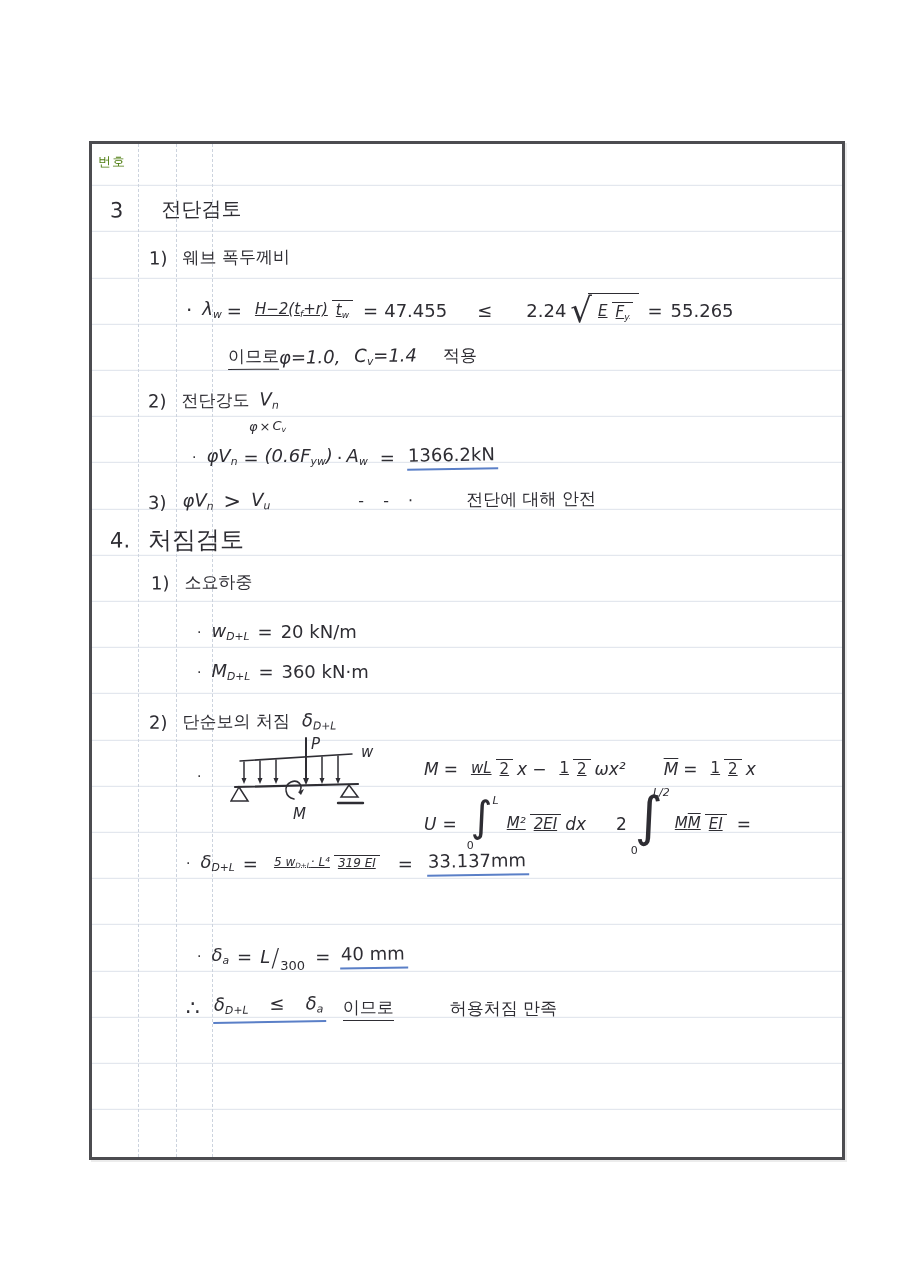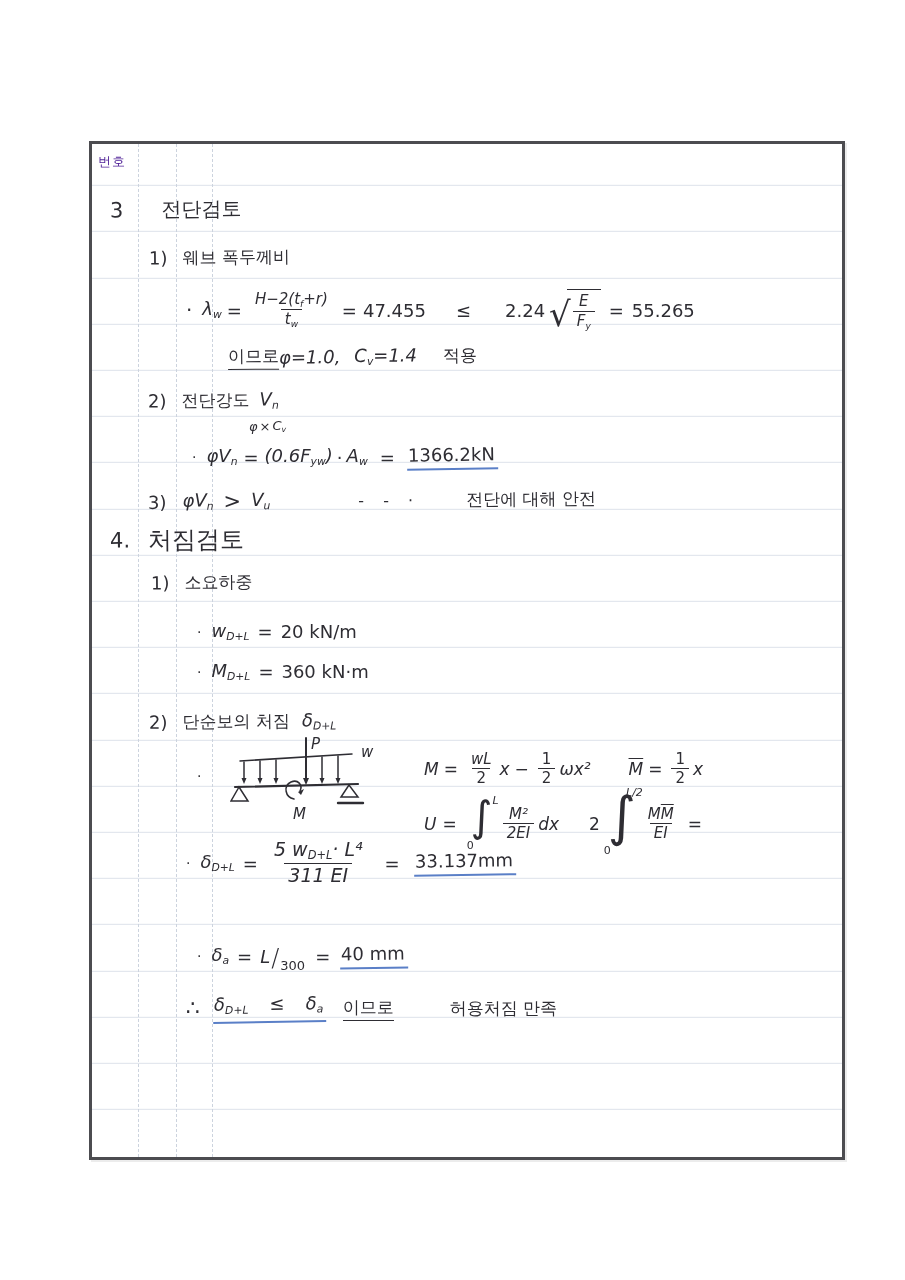--- a/index.html
+++ b/index.html
@@ -11,34 +11,34 @@
   
   .page{
     position:absolute;left:89px;top:141px;width:756px;height:1019px;
     box-sizing:border-box;border:3px solid #4c4c50;background:#fff;
     background-image:repeating-linear-gradient(to bottom,
       transparent 0px, transparent 45.2px, #dde2ea 45.2px, #dde2ea 46.2px);
     background-position:0 -4.2px;
     box-shadow:2px 2px 0 #ececec;
   }
   .vline{position:absolute;top:0;bottom:0;width:0;border-left:1px dashed #ccd3de;}
-  .header-label{position:absolute;left:98px;top:153px;font-size:13px;color:#4c1d95;letter-spacing:1px;}
+  .header-label{position:absolute;left:98px;top:153px;font-size:13px;color:#4d7c0f;letter-spacing:1px;}
 
   
   .line{position:absolute;display:flex;align-items:center;white-space:nowrap;color:#2e2d33;}
   .hw{font-size:18px;}
   .k{font-size:17px;}
   .big{font-size:21px;}
   .tilt{transform:rotate(-0.5deg);}
   sub.s{font-size:0.6em;vertical-align:-0.3em;letter-spacing:0;}
   .it{font-style:italic;}
   .bullet{font-size:20px;margin-right:10px;}
 
   
-  .frac{display:inline-flex;flex-direction:column;align-items:center;line-height:1.15;vertical-align:middle;margin:0 4px;text-align:center;}
+  .frac{display:inline-flex;align-items:center;line-height:1.15;vertical-align:middle;margin:0 4px;text-align:center;text-decoration:underline;}
   .frac .fn{padding:0 4px;}
   .frac .fd{border-top:1.7px solid #2e2d33;padding:1px 4px 0 4px;}
   .fsm{font-size:15px;}
 
   
   .sqrt{display:inline-flex;align-items:stretch;margin-left:4px;}
   .sqrt .rad{font-size:34px;line-height:1;align-self:flex-end;margin-right:-4px;font-style:normal;}
   .sqrt .bdy{border-top:1.9px solid #2e2d33;padding:3px 6px 0 6px;display:inline-flex;align-items:center;}
 
   
@@ -260,23 +260,23 @@
     <span class="fn it"><span>M</span><span style="text-decoration:overline">M</span></span>
     <span class="fd it">EI</span>
   </span>
   <span style="margin-left:6px">=</span>
 </div>
 
 <div class="line" style="left:186px;top:832px;height:62px">
   <span class="bullet" style="font-size:14px">·</span>
   <span class="hw it"><span>δ</span><sub class="s">D+L</sub></span>
   <span class="hw" style="margin:0 8px">=</span>
-  <span class="frac" style="font-size:19px">
+  <span class="frac" style="font-size:12px">
     <span class="fn it"><span>5 w</span><sub class="s">D+L</sub><span>· L⁴</span></span>
-    <span class="fd it">311 EI</span>
+    <span class="fd it">319 EI</span>
   </span>
   <span class="hw" style="margin:0 14px">=</span>
   <span class="hw ul-blue slant">33.137mm</span>
 </div>
 
 <div class="line" style="left:197px;top:934px;height:44px">
   <span class="bullet" style="font-size:14px">·</span>
   <span class="hw it"><span>δ</span><sub class="s">a</sub></span>
   <span class="hw" style="margin:0 8px">=</span>
   <span class="hw it">L</span>

